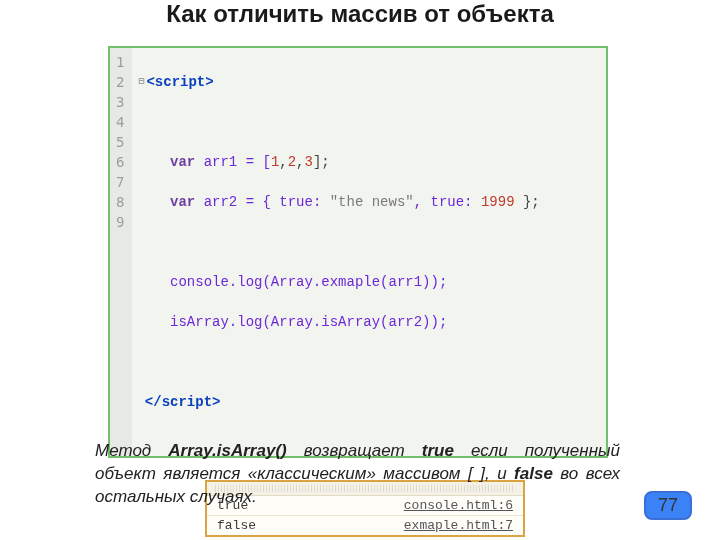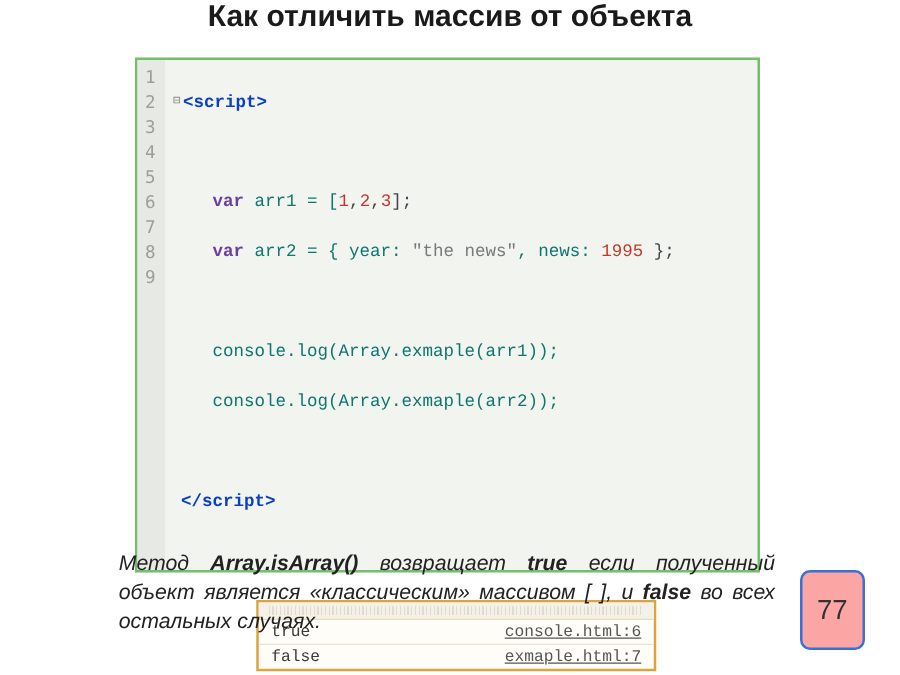--- a/index.html
+++ b/index.html
@@ -50,21 +50,21 @@
     width:10px;
     text-align:center;
     color:#8a8a8a;
     font-size:10px;
     vertical-align: middle;
   }
   .kw { color:#0a3fbf; font-weight:bold; }
   .dkw { color:#6b3fa0; font-weight:bold;margin-top:12px; }
   .num { color:#c0392b; }
   .str { color:#7a7a7a; }
-  .ident { color:#0f766e; }
+  .ident { color:#6d28d9; }
   .punct { color:#444; }
 
   .console-box {
     margin: 22px auto 0 205px;
     width: 320px;
     border: 2px solid #d9a441;
     background: #fffdf8;
     font-family: Consolas, "Courier New", monospace;
     font-size: 13px;
     color: #3a3a3a;
@@ -103,25 +103,25 @@
     text-align: justify;
   }
   .para b { font-weight:bold; }
 
   .page-num {
     position:absolute;
     right: 28px;
     bottom: 20px;
     border: 2px solid #3b6fd6;
     border-radius: 8px;
-    padding: 17px 12px;
-    font-size: 22px;
+    padding: 2px 12px;
+    font-size: 18px;
     color: #333;
     font-weight: 500;
-    background:#fca5a5;
+    background:#3b82f6;
   }
 </style>
 </head>
 <body>
 
 <div class="title">Как отличить массив от объекта</div>
 
 <div class="code-block">
   <div class="gutter">
     <span class="ln">1</span>
@@ -131,24 +131,24 @@
     <span class="ln">5</span>
     <span class="ln">6</span>
     <span class="ln">7</span>
     <span class="ln">8</span>
     <span class="ln">9</span>
   </div>
   <div class="code">
 <span class="row"><span class="fold">⊟</span><span class="kw">&lt;script&gt;</span></span>
 <span class="row"> </span>
 <span class="row">    <span class="dkw">var</span><span class="ident"> arr1 = [</span><span class="num">1</span><span class="punct">,</span><span class="num">2</span><span class="punct">,</span><span class="num">3</span><span class="punct">];</span></span>
-<span class="row">    <span class="dkw">var</span><span class="ident"> arr2 = { year: </span><span class="str">"the news"</span><span class="ident">, news: </span><span class="num">1995</span><span class="punct"> };</span></span>
+<span class="row">    <span class="dkw">var</span><span class="ident"> arr2 = { true: </span><span class="str">"the news"</span><span class="ident">, true: </span><span class="num">1999</span><span class="punct"> };</span></span>
 <span class="row"> </span>
 <span class="row">    <span class="ident">console.log(Array.exmaple(arr1));</span></span>
-<span class="row">    <span class="ident">console.log(Array.exmaple(arr2));</span></span>
+<span class="row">    <span class="ident">isArray.log(Array.isArray(arr2));</span></span>
 <span class="row"> </span>
 <span class="row"> <span class="kw">&lt;/script&gt;</span></span>
   </div>
 </div>
 
 <div class="console-box">
   <div class="console-header"></div>
   <div class="console-row">
     <span>true</span>
     <span class="src-link">console.html:6</span>

